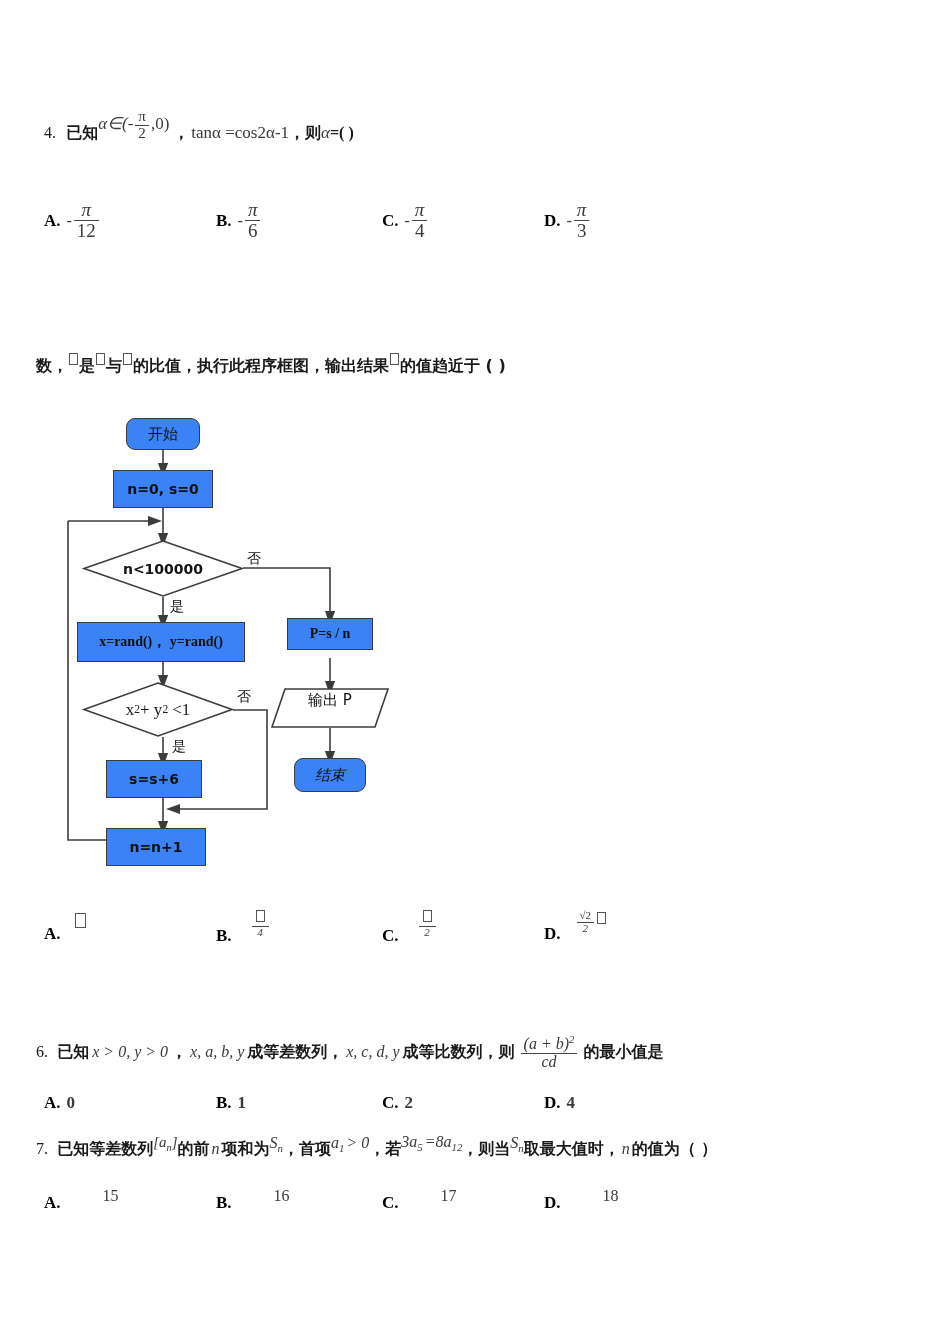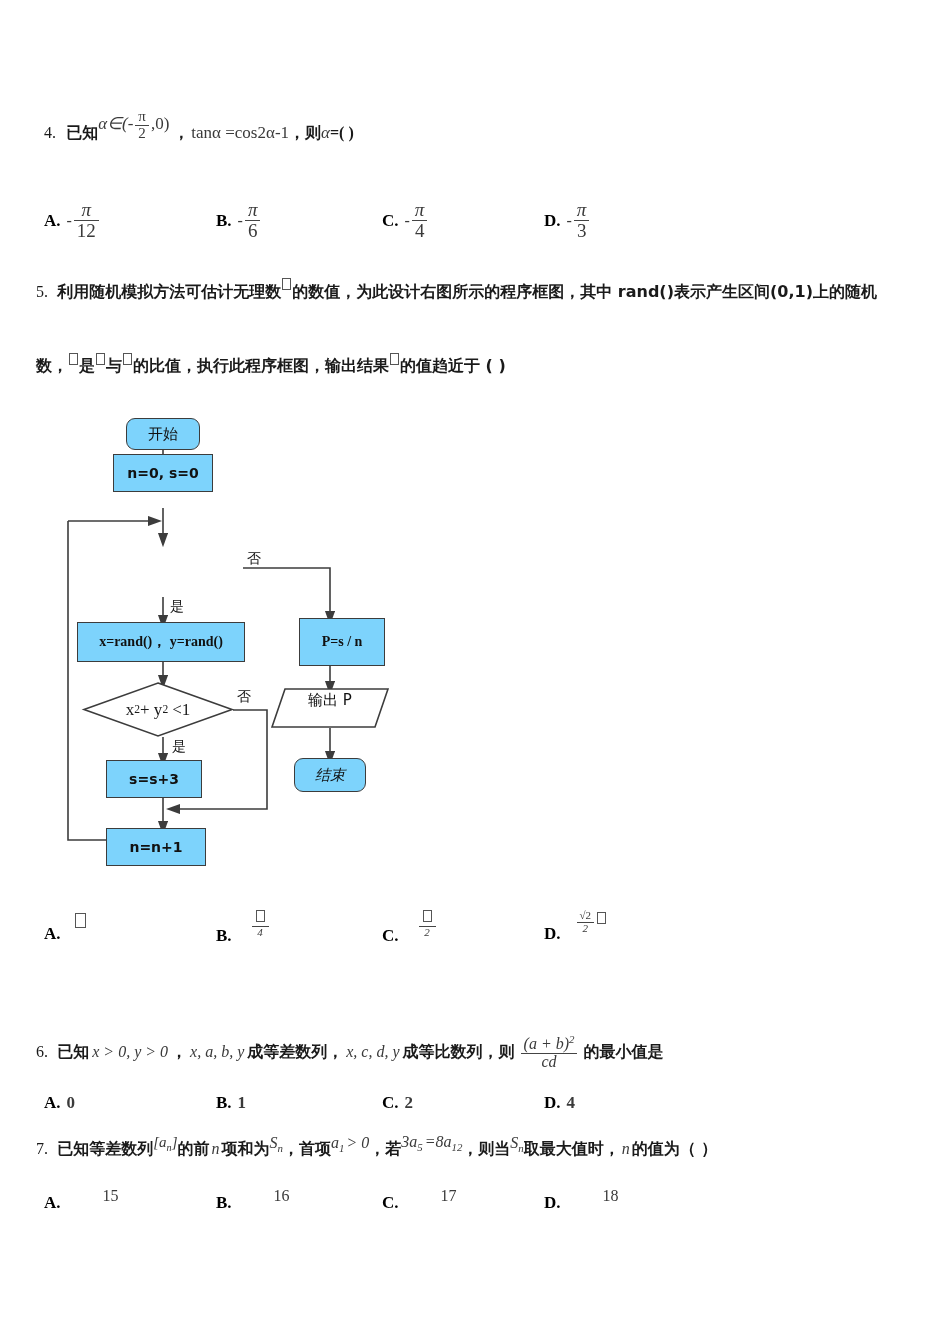--- a/index.html
+++ b/index.html
@@ -131,21 +131,21 @@
     position: absolute;
     left: 55px;
     top: 400px;
     width: 430px;
     height: 470px;
   }
   .fnode {
     position: absolute;
     box-sizing: border-box;
     border: 1.6px solid #3c3c3c;
-    background: #7dd3fc;
+    background: #3b82f6;
     display: flex;
     align-items: center;
     justify-content: center;
     font-family: "DejaVu Sans", "Liberation Sans", sans-serif;
     font-size: 14px;
     font-weight: bold;
     color: #111;
     white-space: nowrap;
   }
   .fnode.rounded {
@@ -232,24 +232,20 @@
       <span class="lbl">B.</span><span class="val">-</span><span class="frac big"><span class="num mathi">π</span><span class="den mathu">6</span></span>
     </div>
     <div class="opt opt-c" style="top:10px;">
       <span class="lbl">C.</span><span class="val">-</span><span class="frac big"><span class="num mathi">π</span><span class="den mathu">4</span></span>
     </div>
     <div class="opt opt-d" style="top:10px;">
       <span class="lbl">D.</span><span class="val">-</span><span class="frac big"><span class="num mathi">π</span><span class="den mathu">3</span></span>
     </div>
   </div>
 
-  <div class="qline" style="left:36px; top:283px;">
-    <span class="qnum">5.</span>
-    <span class="cjk" style="margin-left:5px;">利用随机模拟方法可估计无理数</span><span class="tofu small" style="position:relative; top:-6px;"></span><span class="cjk">的数值，为此设计右图所示的程序框图，其中 rand()表示产生区间(0,1)上的随机</span>
-  </div>
 
   <div class="qline" style="left:36px; top:357px;">
     <span class="cjk">数，</span><span class="tofu small" style="position:relative; top:-5px;"></span><span class="cjk">是</span><span class="tofu small" style="position:relative; top:-5px;"></span><span class="cjk">与</span><span class="tofu small" style="position:relative; top:-5px;"></span><span class="cjk">的比值，执行此程序框图，输出结果</span><span class="tofu small" style="position:relative; top:-5px;"></span><span class="cjk">的值趋近于 (   )</span>
   </div>
 
   <div id="flowchart">
 
     <svg id="wires" viewBox="0 0 430 470">
       <defs>
         <marker id="ah" markerWidth="9" markerHeight="9" refX="4.5" refY="3.2" orient="auto">
@@ -279,24 +275,30 @@
 
       <line x1="275" y1="258" x2="275" y2="288" stroke="#3c3c3c" stroke-width="1.6" marker-end="url(#ah)"></line>
 
       <line x1="275" y1="328" x2="275" y2="358" stroke="#3c3c3c" stroke-width="1.6" marker-end="url(#ah)"></line>
     </svg>
 
     <div class="fnode rounded" style="left:71px; top:18px; width:74px; height:32px;">
       <span>开始</span>
     </div>
 
-    <div class="fnode" style="left:58px; top:54px; width:100px; height:38px;">
+    <div class="fnode" style="left:58px; top:70px; width:100px; height:38px;">
       <span>n=0, s=0</span>
     </div>
 
+    <div class="diamond-wrap" style="left:28px; top:140px; width:160px; height:57px;">
+      <svg width="160" height="57" viewBox="0 0 160 57">
+          <polygon points="80,1 159,28.5 80,56 1,28.5" fill="#ffffff" stroke="#3c3c3c" stroke-width="1.6"></polygon>
+        </svg>
+      <div class="diamond-label">n&lt;100000</div>
+    </div>
     <div class="edge-label" style="left:192px; top:150px;">否</div>
     <div class="edge-label" style="left:115px; top:198px;">是</div>
 
     <div class="fnode" style="left:22px; top:222px; width:168px; height:40px; font-family:'Liberation Serif', serif;">
       <span>x=rand()，  y=rand()</span>
     </div>
 
     <div class="diamond-wrap" style="left:28px; top:282px; width:150px; height:55px;">
       <svg width="150" height="55" viewBox="0 0 150 55">
           <polygon points="75,1 149,27.5 75,54 1,27.5" fill="#ffffff" stroke="#3c3c3c" stroke-width="1.6"></polygon>
@@ -306,28 +308,28 @@
           <span class="sup">2</span>
           <span>+ y</span>
           <span class="sup">2</span>
           <span style="margin-left:4px;">&lt;1</span>
         </div>
     </div>
     <div class="edge-label" style="left:182px; top:288px;">否</div>
     <div class="edge-label" style="left:117px; top:338px;">是</div>
 
     <div class="fnode" style="left:51px; top:360px; width:96px; height:38px;">
-      <span>s=s+3</span>
+      <span>s=s+6</span>
     </div>
 
     <div class="fnode" style="left:51px; top:428px; width:100px; height:38px;">
       <span>n=n+1</span>
     </div>
 
-    <div class="fnode" style="left:244px; top:218px; width:86px; height:48px; font-family:'Liberation Serif', serif;text-align:center;">
+    <div class="fnode" style="left:232px; top:218px; width:86px; height:32px; font-family:'Liberation Serif', serif;text-align:center;">
       <span>P=s / n</span>
     </div>
 
     <div class="para-wrap" style="left:216px; top:288px; width:118px; height:24px;">
       <svg width="118" height="40" viewBox="0 0 118 40">
           <polygon points="14,1 117,1 104,39 1,39" fill="#ffffff" stroke="#3c3c3c" stroke-width="1.6"></polygon>
         </svg>
       <div class="para-label">输出 P</div>
     </div>
 

